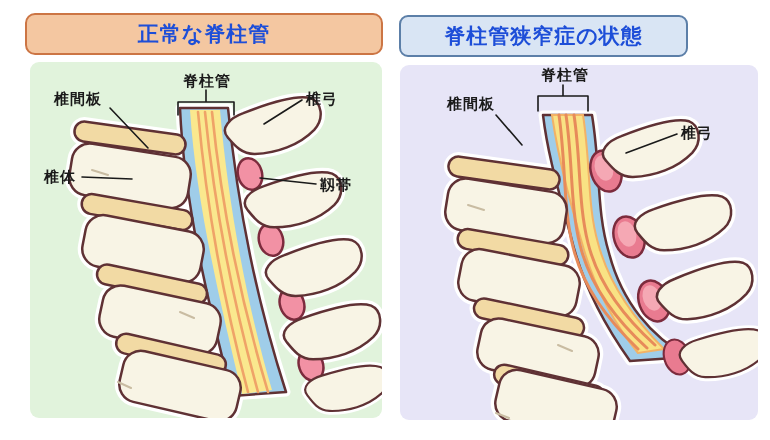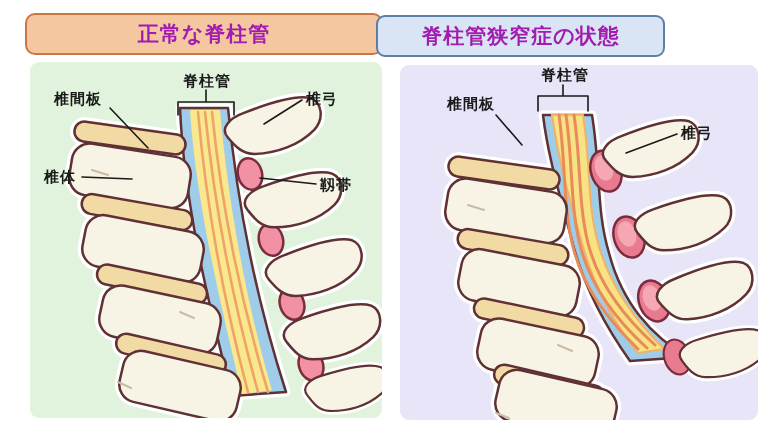--- a/index.html
+++ b/index.html
@@ -1,24 +1,24 @@
 <!DOCTYPE html>
 <html><head>
 <meta charset="utf-8">
 <style>
   html,body{margin:0;padding:0;background:#ffffff;}
   body{width:770px;height:440px;position:relative;overflow:hidden;
        font-family:"Liberation Sans","DejaVu Sans",sans-serif;}
   .stage{position:absolute;inset:0;}
 
   .hdr{position:absolute;display:flex;align-items:center;justify-content:center;
-       box-sizing:border-box;font-size:21px;font-weight:700;color:#a21caf;letter-spacing:1px;}
+       box-sizing:border-box;font-size:21px;font-weight:700;color:#1d4ed8;letter-spacing:1px;}
   .hdr-left{left:25px;top:13px;width:358px;height:42px;background:#F4C7A1;
        border:2.5px solid #CC7544;border-radius:10px;}
-  .hdr-right{left:376px;top:15px;width:289px;height:42px;background:#D9E5F4;
+  .hdr-right{left:399px;top:15px;width:289px;height:42px;background:#D9E5F4;
        border:2.5px solid #5C7FA8;border-radius:9px;}
 
   .panel{position:absolute;border-radius:9px;}
   .panel-left{left:30px;top:62px;width:352px;height:356px;background:#E1F3DC;}
   .panel-right{left:400px;top:65px;width:358px;height:355px;background:#E7E5F7;}
   .panel svg{position:absolute;left:0;top:0;}
 
   
   .halo{fill:#ffffff;stroke:#ffffff;stroke-width:9;stroke-linejoin:round;}
   .canal{fill:#9FCDE9;stroke:#5F3134;stroke-width:2.5;stroke-linejoin:round;}

